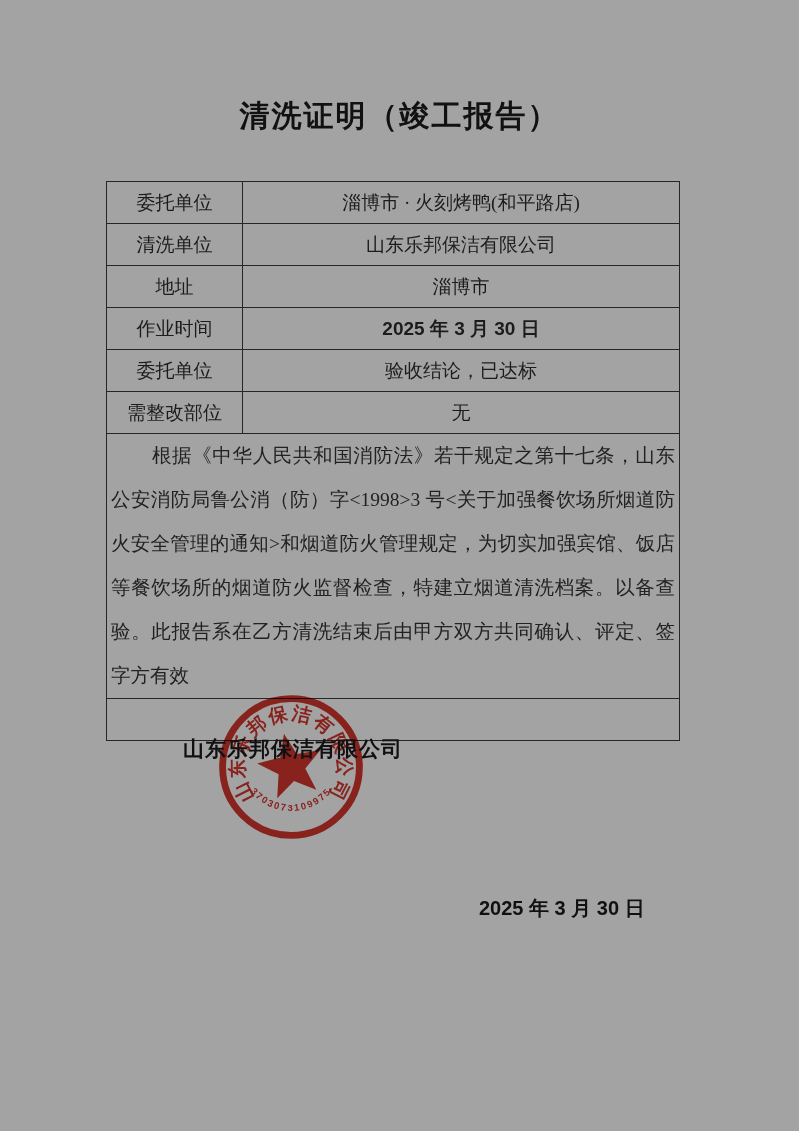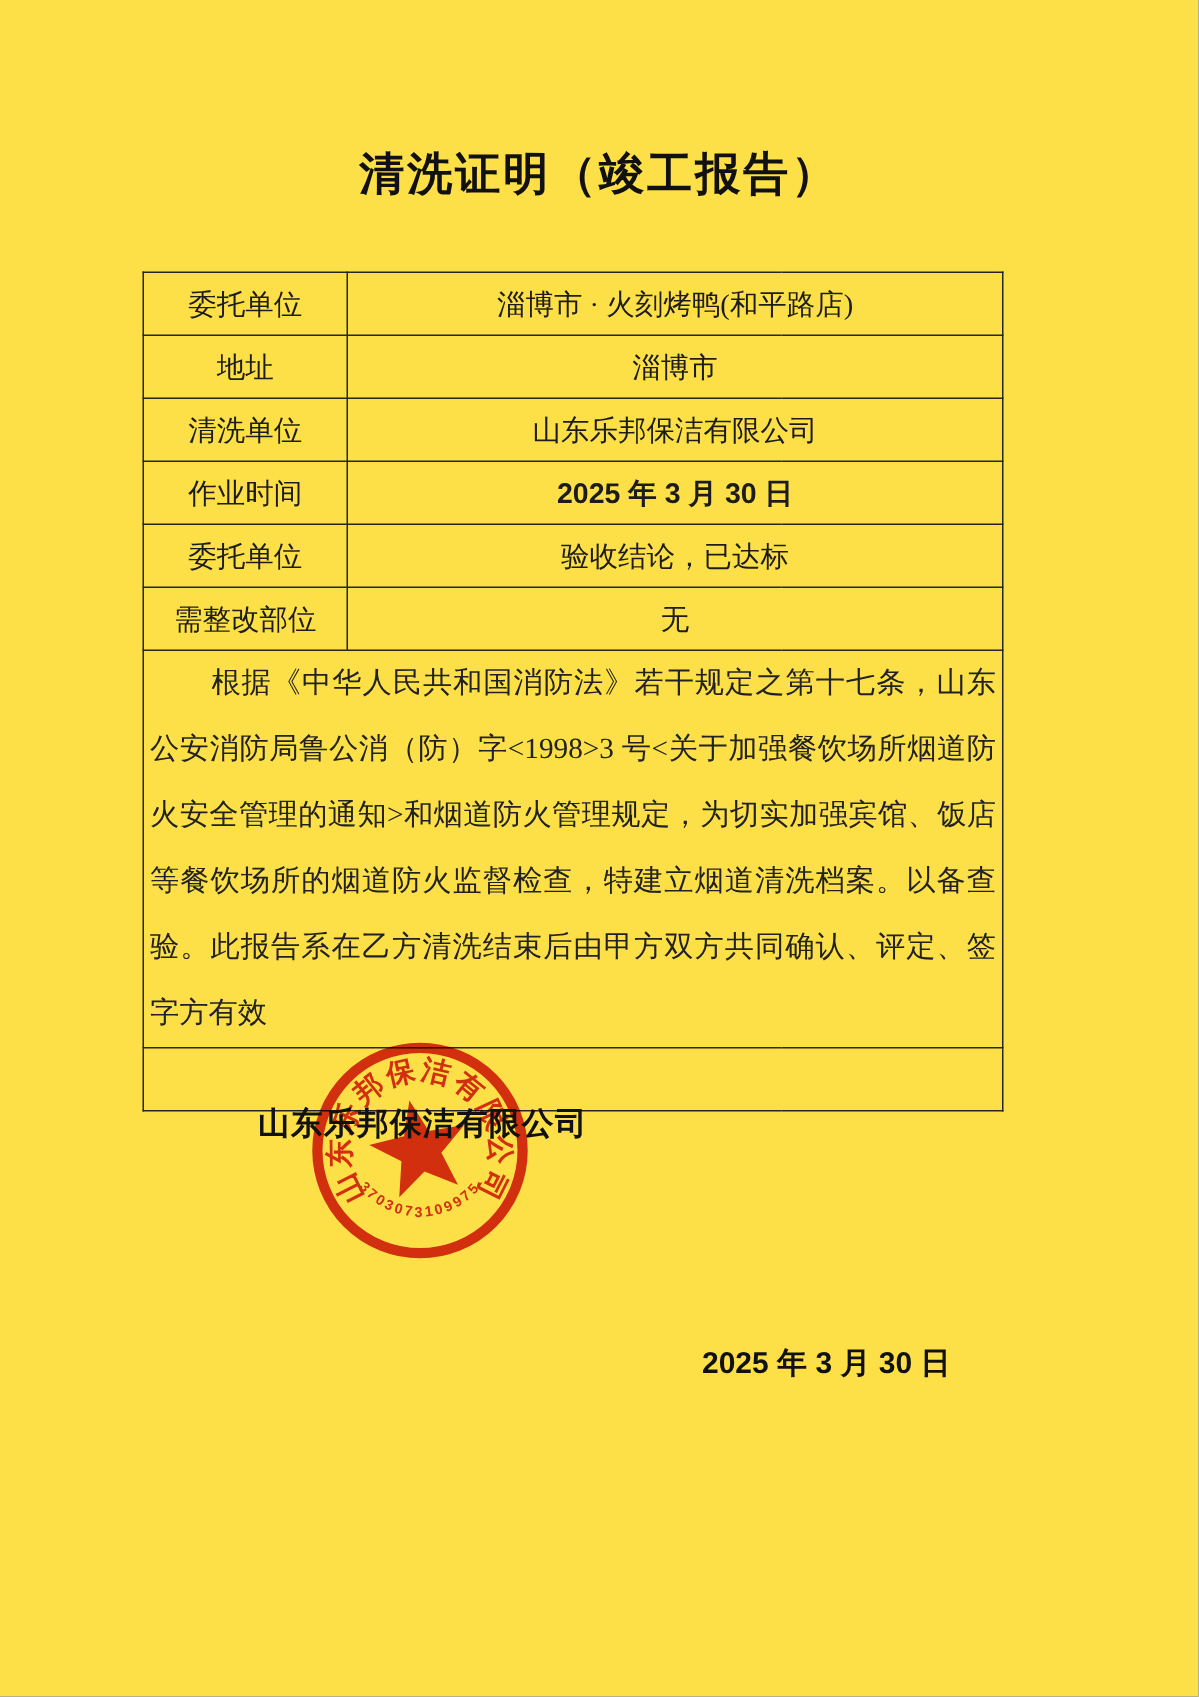--- a/index.html
+++ b/index.html
@@ -1,33 +1,33 @@
 <!DOCTYPE html>
 <html><head>
 <meta charset="utf-8">
 <style>
   * { margin:0; padding:0; box-sizing:border-box; }
   html,body { background:#888; }
   .page {
     position:relative;
     width:799px; height:1131px;
-    background:#fde047;
+    background:#a3a3a3;
     margin:0 auto;
     overflow:hidden;
     font-family:"Liberation Serif","DejaVu Serif",serif;
     color:#1c1c1c;
   }
   .doc-title {
     position:absolute; top:96px; left:0; width:100%;
     text-align:center;
     font-size:30px; font-weight:600; letter-spacing:2px;
     color:#111;
   }
   table.report {
-    position:absolute; top:181px; left:95px;
+    position:absolute; top:181px; left:106px;
     width:573px;
     border-collapse:collapse;
     table-layout:fixed;
   }
   table.report td {
     border:1.5px solid #262626;
     text-align:center; vertical-align:middle;
     font-size:19px; color:#1c1c1c;
     height:42px;
     padding:0 4px;
@@ -86,26 +86,26 @@
         <col style="width:144px">
         <col style="width:145px">
         <col style="width:148px">
     </colgroup>
     <tbody>
         <tr>
       <td>委托单位</td>
       <td colspan="3">淄博市 · 火刻烤鸭(和平路店)</td>
     </tr>
     <tr>
+      <td>清洗单位</td>
+      <td colspan="3">山东乐邦保洁有限公司</td>
+    </tr>
+    <tr>
       <td>地址</td>
       <td colspan="3">淄博市</td>
-    </tr>
-    <tr>
-      <td>清洗单位</td>
-      <td colspan="3">山东乐邦保洁有限公司</td>
     </tr>
     <tr>
       <td>作业时间</td>
       <td colspan="3" class="nums">2025 年 3 月 30 日</td>
     </tr>
     <tr>
       <td>委托单位</td>
       <td colspan="3">验收结论，已达标</td>
     </tr>
     <tr>

